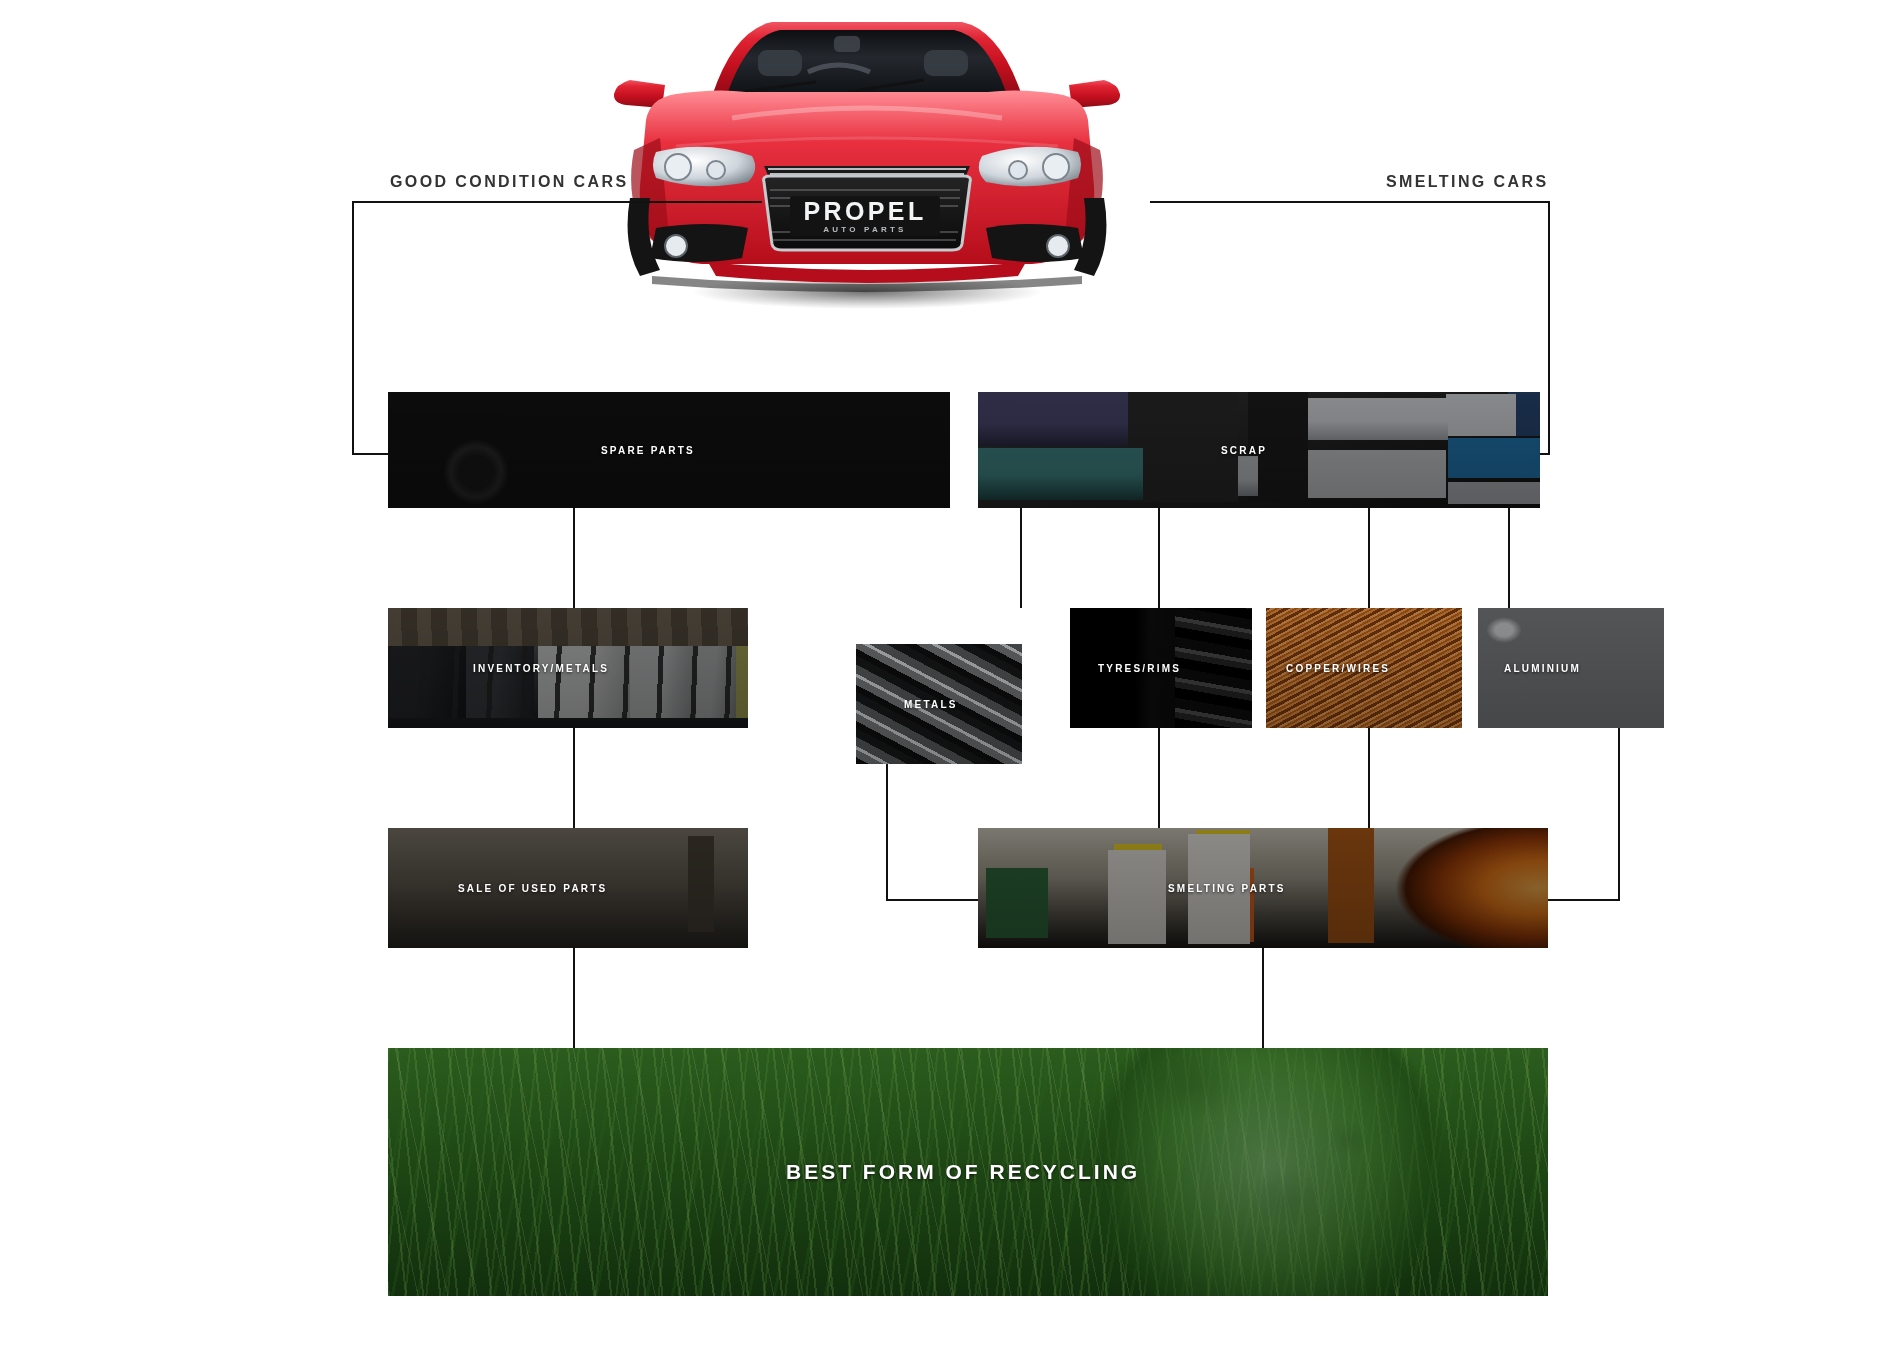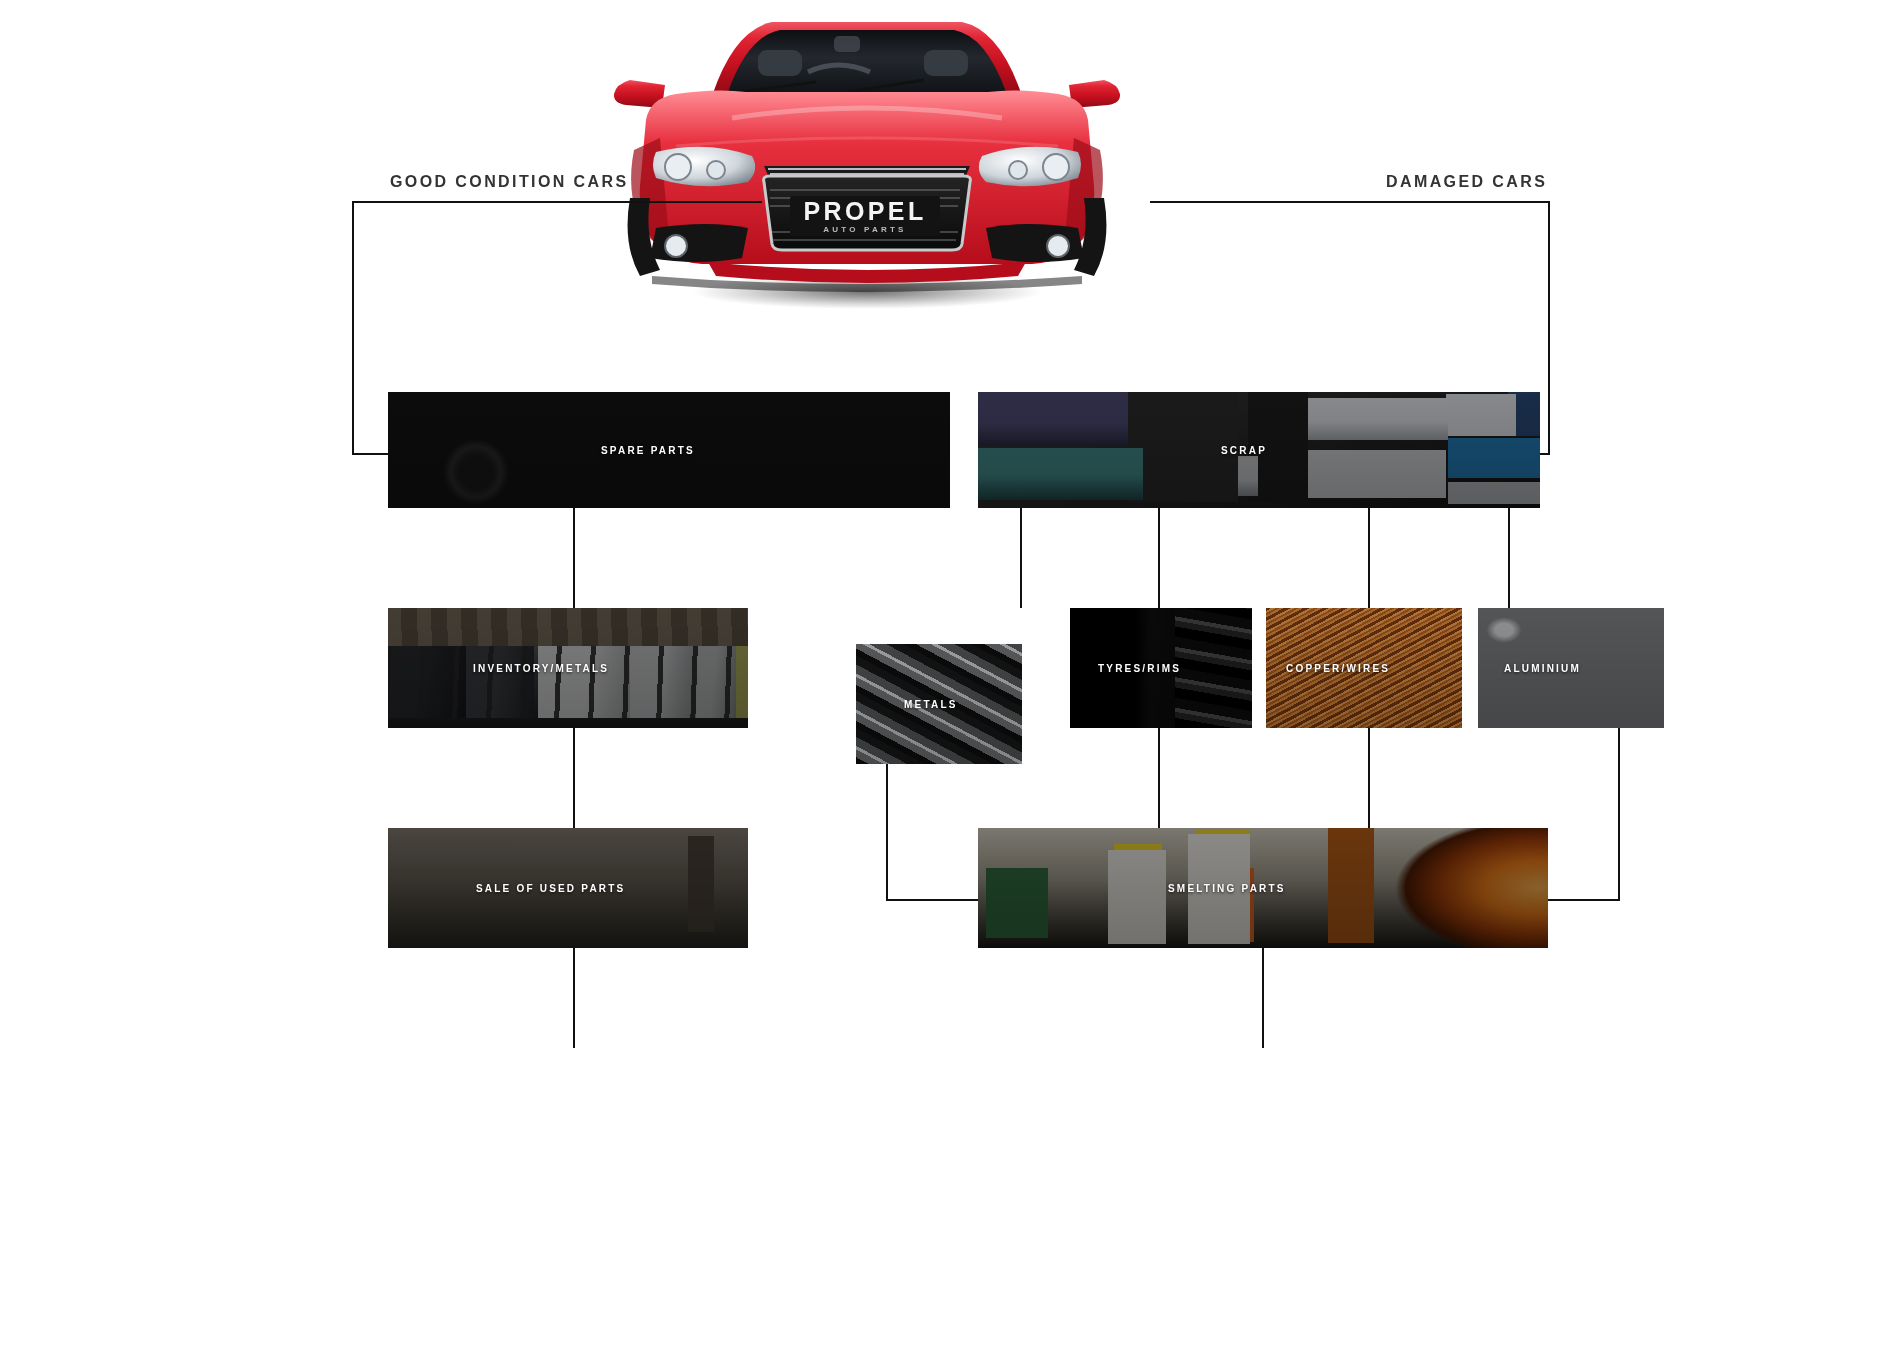--- a/index.html
+++ b/index.html
@@ -313,21 +313,21 @@
 
       <path d="M96 262 q160 16 318 0 l-8 14 q-150 14 -302 0 z" fill="#b50d1b"></path>
 
       <path d="M18 198 q-8 46 10 78 l20 -6 q-16 -32 -10 -72 z" fill="#141414"></path>
       <path d="M492 198 q8 46 -10 78 l-20 -6 q16 -32 10 -72 z" fill="#141414"></path>
       <path d="M40 276 q200 16 430 0 l0 8 q-230 16 -430 0 z" fill="#0d0d0d" opacity=".5"></path>
     </svg>
   </div>
 
   <div class="branch-label" style="left:390px;top:173px;">GOOD CONDITION CARS</div>
-  <div class="branch-label" style="left:1386px;top:173px;">DAMAGED CARS</div>
+  <div class="branch-label" style="left:1386px;top:173px;">SMELTING CARS</div>
 
   <div class="ln lnh" style="left:352px;top:201px;width:410px;"></div>
   <div class="ln lnv" style="left:352px;top:201px;height:253px;"></div>
   <div class="ln lnh" style="left:352px;top:453px;width:38px;"></div>
 
   <div class="ln lnh" style="left:1150px;top:201px;width:400px;"></div>
   <div class="ln lnv" style="left:1548px;top:201px;height:253px;"></div>
   <div class="ln lnh" style="left:1510px;top:453px;width:40px;"></div>
 
   <div class="ln lnv" style="left:573px;top:508px;height:100px;"></div>
@@ -391,23 +391,28 @@
 
   <div class="node" style="left:1478px;top:608px;width:186px;height:120px;">
     <div class="ph ph-alu"></div>
     <div class="shade shade-alu"></div>
     <div class="cap" style="margin-left:26px;">ALUMINIUM</div>
   </div>
 
   <div class="node" style="left:388px;top:828px;width:360px;height:120px;">
     <div class="ph ph-sale"></div>
     <div class="shade shade-sale"></div>
-    <div class="cap" style="margin-left:88px;">SALE OF USED PARTS</div>
+    <div class="cap" style="margin-left:70px;">SALE OF USED PARTS</div>
   </div>
 
   <div class="node" style="left:978px;top:828px;width:570px;height:120px;">
     <div class="ph ph-smelt"></div>
     <div class="shade shade-smelt"></div>
     <div class="cap" style="margin-left:190px;">SMELTING PARTS</div>
   </div>
 
+  <div class="node" style="left:388px;top:1048px;width:1160px;height:248px;">
+    <div class="ph ph-green"></div>
+    <div class="shade shade-green"></div>
+    <div class="cap" style="margin-left:398px;font-size:21px;letter-spacing:3px;">BEST FORM OF RECYCLING</div>
+  </div>
 
 </div>
 
 </body></html>

